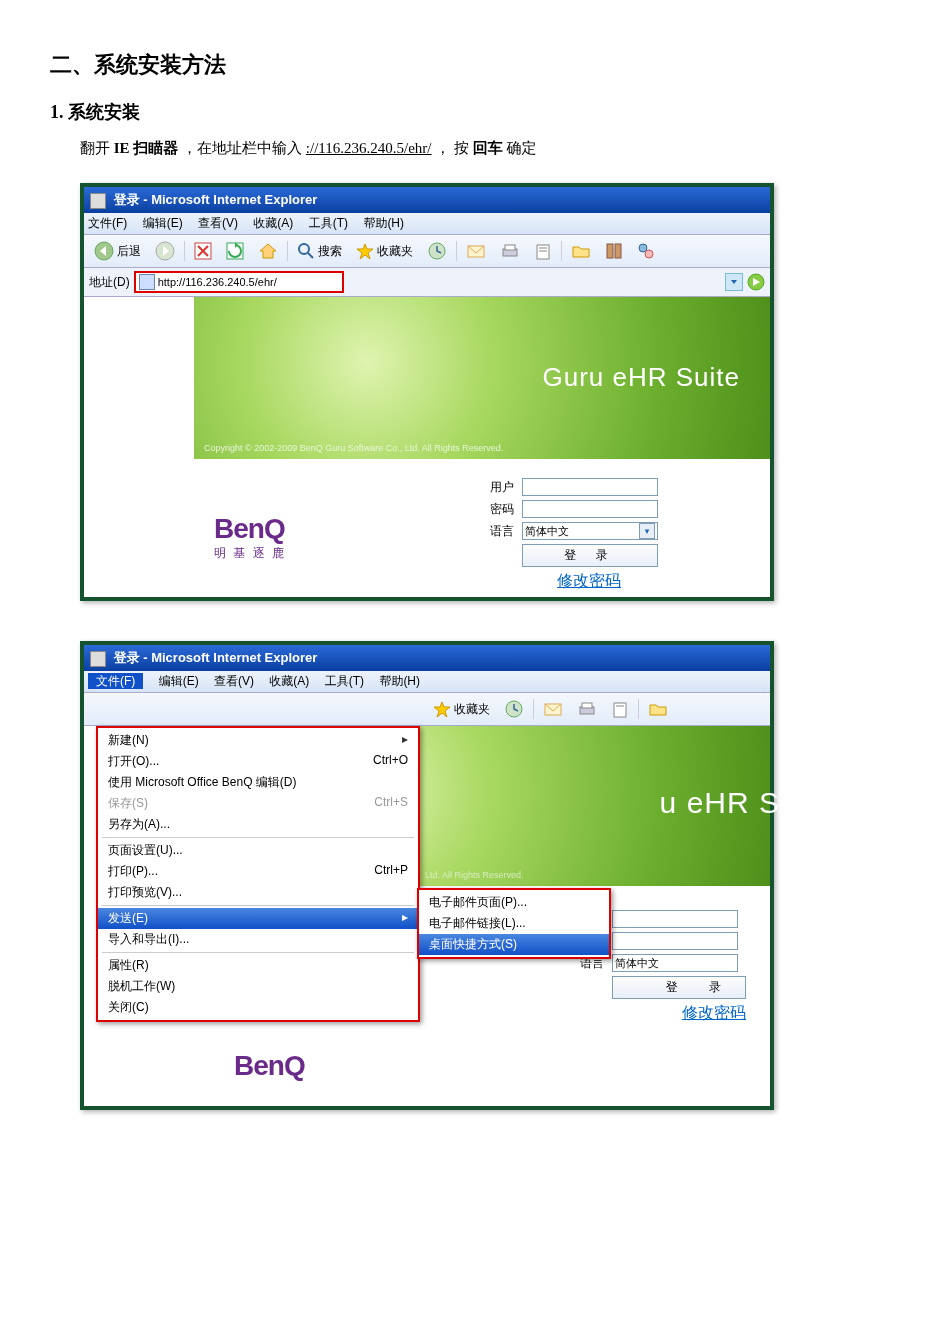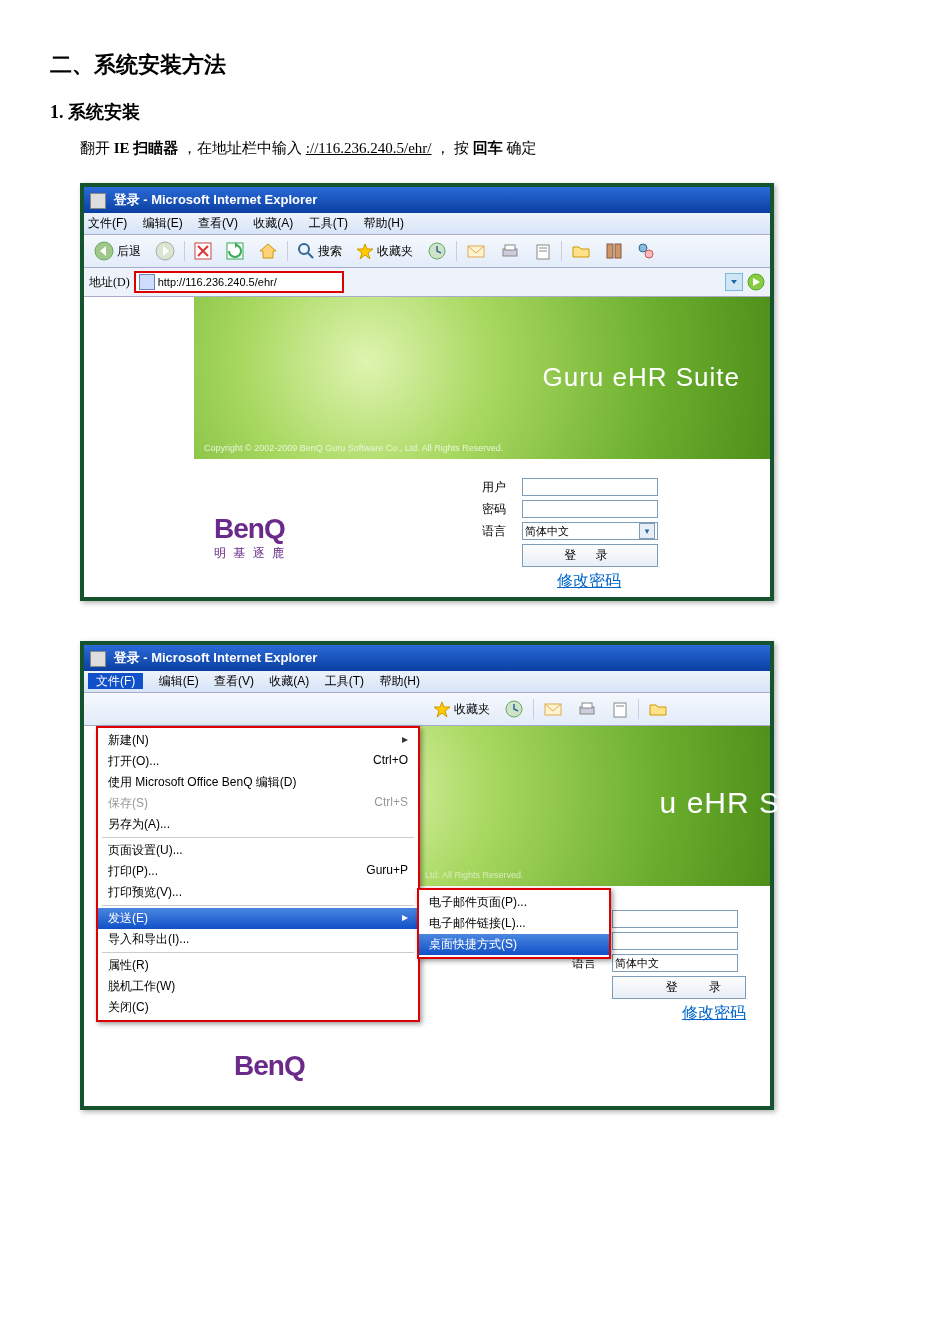--- a/index.html
+++ b/index.html
@@ -23,34 +23,34 @@
   .titlebar .win-icon { display:inline-block; width:14px;height:14px;background:#ddd;border:1px solid #888;margin-right:4px;vertical-align:middle;}
   .menubar { background: linear-gradient(#eef3fb,#d6e4f7); padding:2px 4px; border-bottom:1px solid #aac;}
   .menubar span { margin-right:12px; cursor:default;}
   .menubar span.open { background:#1050c8; color:#fff; padding:1px 8px;}
   .toolbar { background: linear-gradient(#f5f8fd,#e2ecf9); padding:3px 5px; border-bottom:1px solid #aac; display:flex; align-items:center; gap:4px;}
   .tbtn { display:inline-flex; align-items:center; gap:3px; padding:2px 4px; border:1px solid transparent; border-radius:3px;}
   .tbtn svg { display:block;}
   .tbtn.text { font-size:12px;}
   .sep { width:1px; height:20px; background:#ccd;}
   .addrbar { background:#eef3fb; padding:3px 5px; border-bottom:1px solid #aac; display:flex; align-items:center; gap:4px;}
-  .addrbar .label { font-size:12px;font-family:Liberation Serif, serif;}
+  .addrbar .label { font-size:12px;}
   .addrbar .urlbox { flex:0 0 auto; width:200px; border:1px solid #7a9; background:#fff; padding:1px 3px; font-size:11px; display:flex; align-items:center;}
   .addrbar .urlbox .pageicon { width:14px;height:14px;background:#cdf;border:1px solid #68a;margin-right:3px;display:inline-block;}
   .addrbar .redbox { border:2px solid #d00 !important;}
   .addrbar .go { margin-left:auto; display:flex; gap:4px; align-items:center;}
   .addrbar .go .dd { width:16px;height:16px;border:1px solid #7bd;background:#cfe7f5;display:flex;align-items:center;justify-content:center;}
 
   .content { background:#fff; min-height:300px; position:relative;}
   .banner { height:162px; background: radial-gradient(circle at 30% 40%, #dff4b0 0%, #a8d860 30%, #6caf2e 70%, #4e8f1a 100%); position:relative; margin-left:110px;}
   .banner .title { position:absolute; right:30px; top:65px; color:#fff; font-size:26px; font-family:Arial, sans-serif; letter-spacing:1px;}
   .banner .copy { position:absolute; left:10px; bottom:6px; color:#e8f5d8; font-size:9px;}
   .login-area { margin-left:110px; padding:15px 0 0 280px;}
   .login-area .row { display:flex; align-items:center; margin:4px 0; font-size:12px;}
-  .login-area .lbl { width:40px; text-align:center; margin-right:8px;}
+  .login-area .lbl { width:40px; text-align:right; margin-right:8px;}
   .login-area input[type=text],
   .login-area .sel {
     width:130px; height:16px; border:1px solid #7e9db9; font-size:11px; padding:0 2px;
   }
   .login-area .sel { display:flex; justify-content:space-between; align-items:center;}
   .login-area .sel .arr { width:14px;height:14px;border:1px solid #7e9db9;background:#e8eef7;color:#26a;font-size:9px;text-align:center;line-height:14px;}
   .login-area .loginbtn { margin-left:48px; width:134px; border:1px solid #7e9db9; background:linear-gradient(#fdfdfd,#e8eef7); text-align:center; padding:2px 0; font-size:12px; letter-spacing:8px;}
   .login-area .chpw { margin-left:48px; width:134px; text-align:center;}
   .login-area .chpw a { color:#06c; font-size:16px; text-decoration:underline;}
   .benq { position:absolute; left:130px; bottom:35px; font-family:Arial,sans-serif;}
@@ -336,21 +336,21 @@
           <span>另存为(A)...</span>
           <span></span>
         </div>
       <hr>
       <div class="ditem">
           <span>页面设置(U)...</span>
           <span></span>
         </div>
       <div class="ditem">
           <span>打印(P)...</span>
-          <span>Guru+P</span>
+          <span>Ctrl+P</span>
         </div>
       <div class="ditem">
           <span>打印预览(V)...</span>
           <span></span>
         </div>
       <hr>
       <div class="ditem hl">
           <span>发送(E)</span>
           <span class="arrow">▸</span>
         </div>

